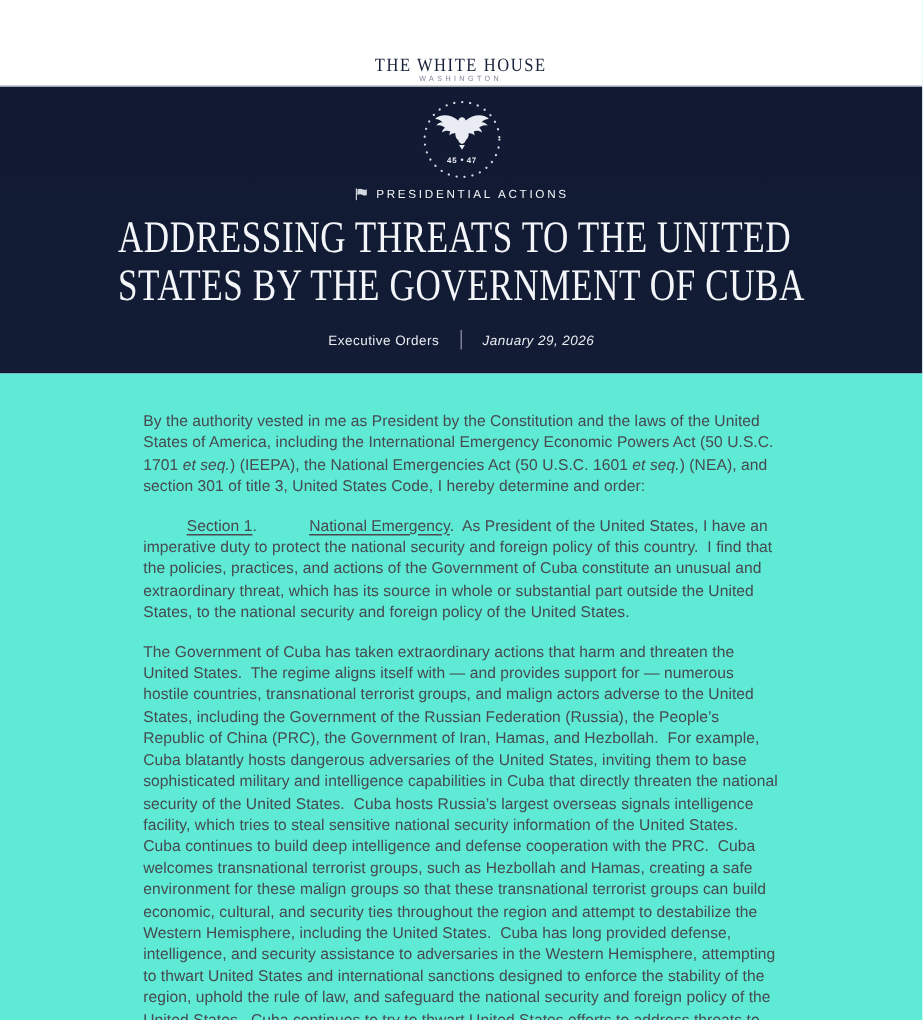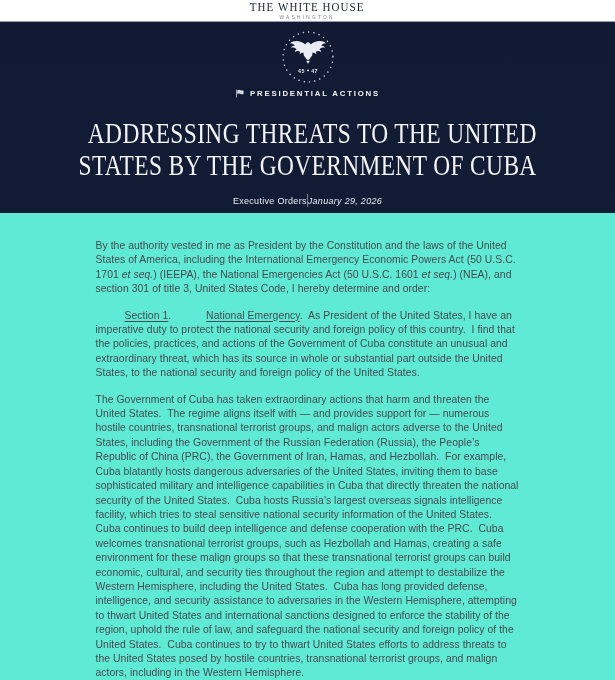--- a/index.html
+++ b/index.html
@@ -7,20 +7,21 @@
   .page {
     width:615px; height:680px; overflow:hidden; background:#ffffff;
     font-family:"Liberation Sans", sans-serif; position:relative;
   }
 
   
   .masthead {
     height:22px; background:#ffffff;
     display:flex; flex-direction:column; align-items:center; justify-content:center;
     border-bottom:1px solid #9aa1b0;
+    margin-top:36px;
   }
   .brand {
     font-family:"Liberation Serif", serif;
     font-size:12.5px; letter-spacing:1.2px; color:#17213b;
     transform:scaleX(.88); white-space:nowrap; line-height:12px;
     cursor:pointer; text-align:center;
   }
   .brand-sub {
     font-size:5px; letter-spacing:2.4px; color:#7d8496;
     transform:scaleX(.95); line-height:6px; margin-top:1px; white-space:nowrap;
@@ -29,32 +30,32 @@
   
   .hero {
     height:191px; background:linear-gradient(180deg,#111a32 0%, #121c35 100%);
     display:flex; flex-direction:column; align-items:center;
   }
   .seal { margin-top:7px; width:56px; height:56px; }
   .category-row {
     margin-top:4px; display:flex; align-items:center; gap:6px; cursor:pointer;
   }
   .category-label {
-    color:#f4f5f8; font-size:7.8px; font-weight:bold; letter-spacing:1.8px;
+    color:#f4f5f8; font-size:7.8px; font-weight:normal; letter-spacing:1.8px;
     white-space:nowrap;
   }
   .flag-ic { width:9px; height:9px; display:block; opacity:.9; }
-  .title-block { margin-top:19px; text-align:right; }
+  .title-block { margin-top:9px; text-align:left; }
   .title-line {
     font-family:"Liberation Serif", serif; font-weight:normal;
     color:#f3f5f8; font-size:30px; line-height:32px; letter-spacing:.5px;
     white-space:nowrap; transform:scaleX(.78); transform-origin:50% 50%;
   }
   .meta-row {
-    margin-top:13px; display:flex; align-items:center; 
+    margin-top:13px; display:flex; align-items:center; gap:14px;
   }
   .meta-link { color:#e9ebf0; font-size:9px; letter-spacing:.3px; cursor:pointer; }
   .meta-divider { width:1px; height:13px; background:rgba(255,255,255,.45); }
   .meta-date { color:#e9ebf0; font-size:9px; letter-spacing:.3px;font-style:italic; }
 
   
   .body-wrap { background:#5eead4; padding-top:26px; }
   .article {
     width:424px; margin:0 auto;
     font-size:10.4px; line-height:14.4px; color:#474a50;

